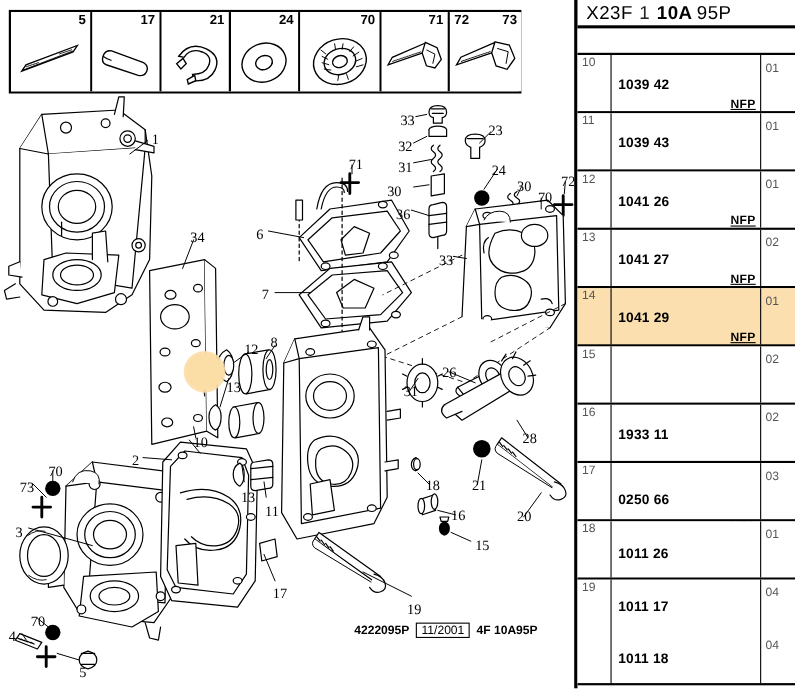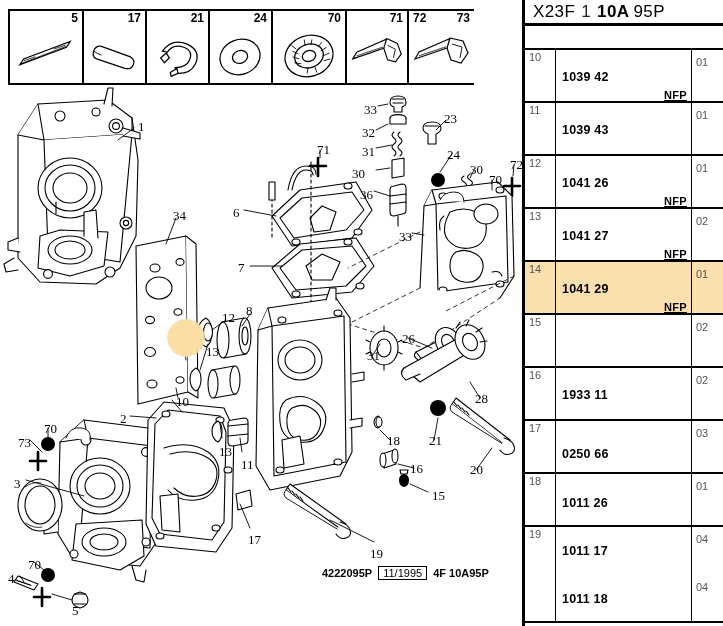--- a/index.html
+++ b/index.html
@@ -599,21 +599,21 @@
         <div class="callout" style="left: 387px; top: 434px;">18</div>
         <div class="callout" style="left: 410px; top: 462px;">16</div>
         <div class="callout" style="left: 432px; top: 489px;">15</div>
         <div class="callout" style="left: 370px; top: 547px;">19</div>
       </div>
 
     <div id="highlight-blob"></div>
 
     <div id="footer-caption">
       <span class="bold">4222095P</span>
-      <span class="boxed">11/1995</span>
+      <span class="boxed">11/2001</span>
       <span class="bold">4F 10A95P</span>
     </div>
   </div>
 
   <div id="table-pane">
 
     <div id="table-header">
       <span class="t1">X23F</span>
       <span class="t2">1</span>
       <span class="t3">10A</span>

